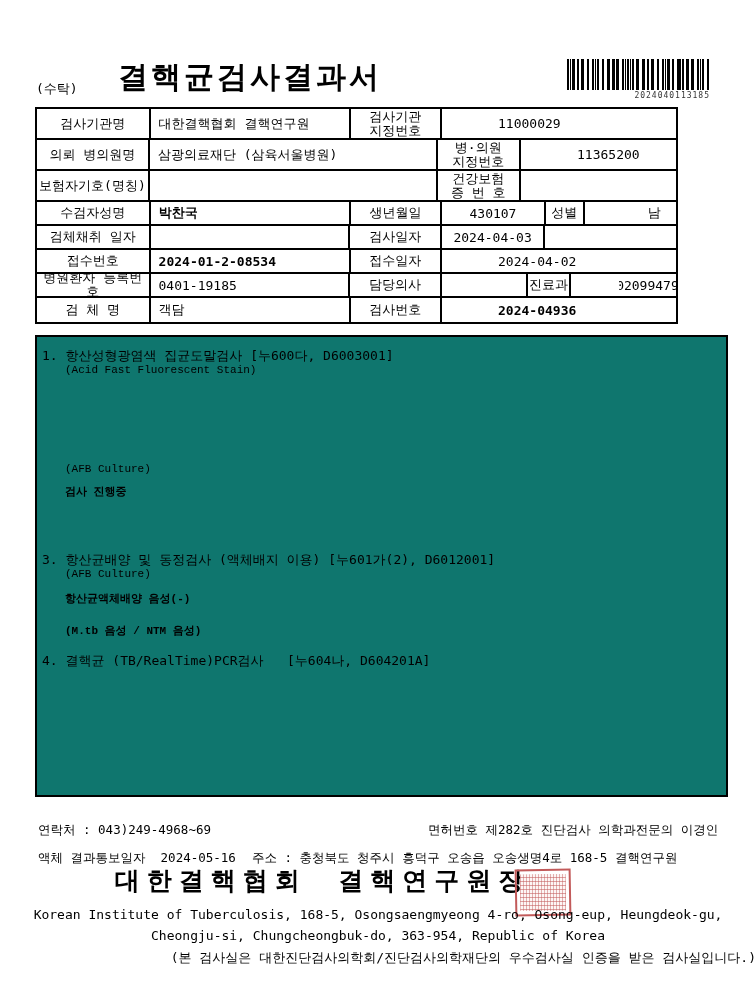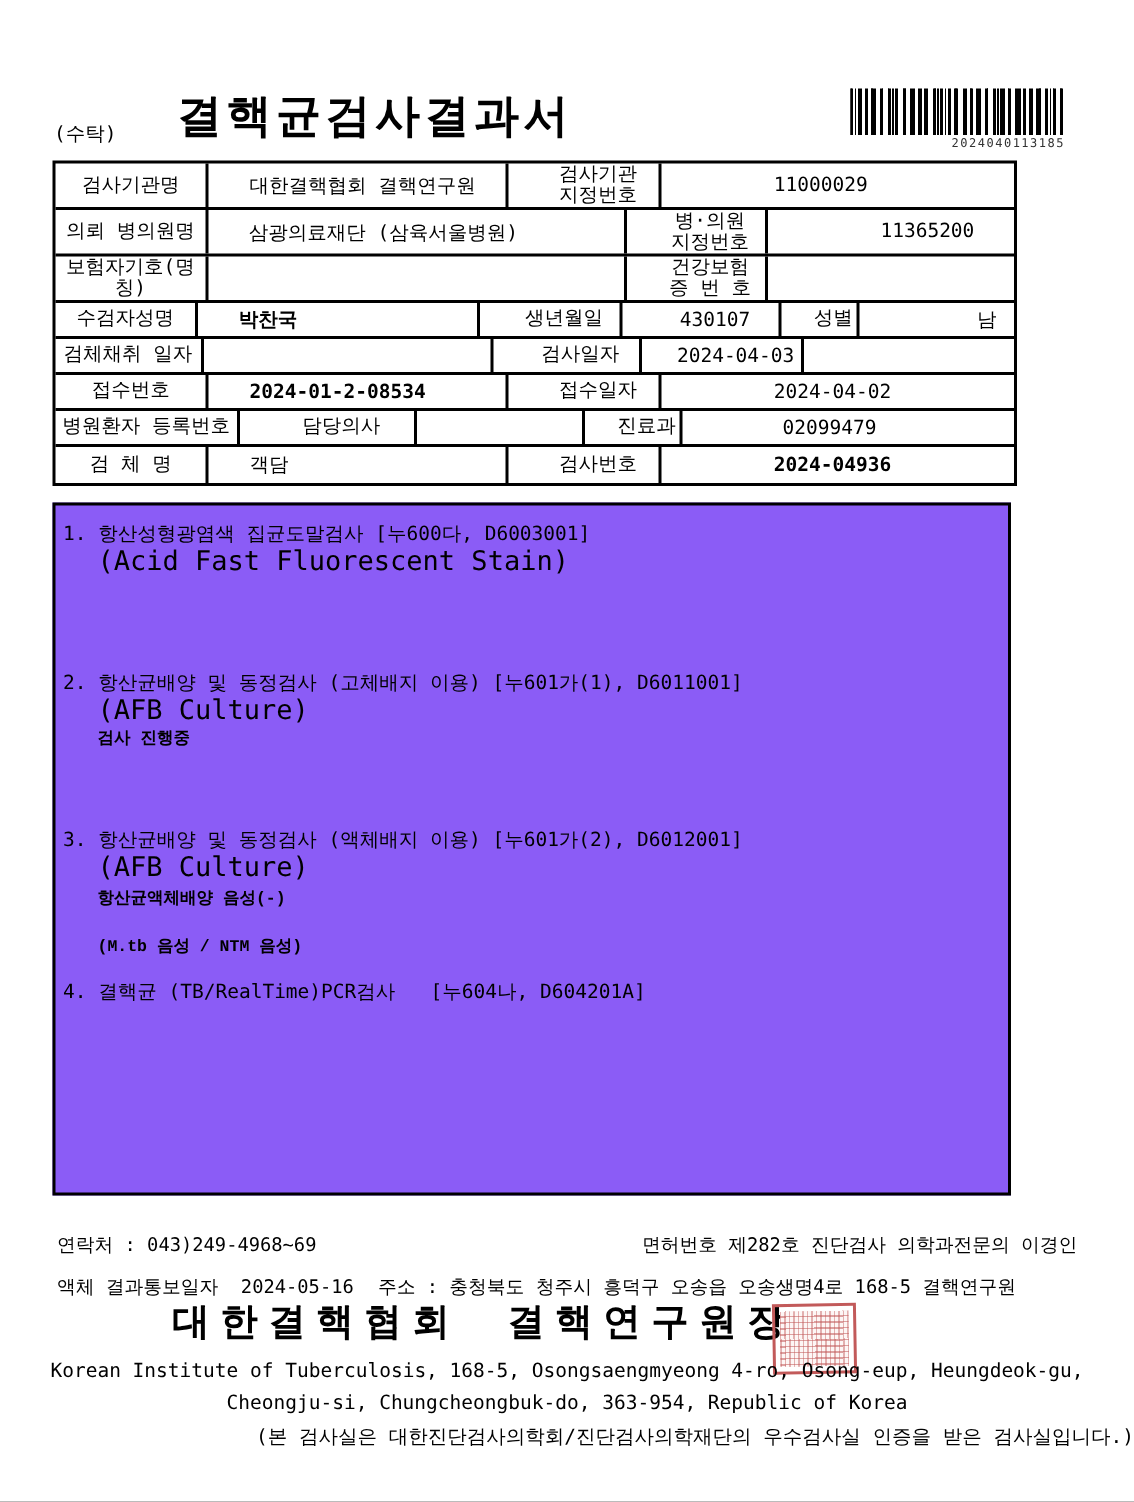--- a/index.html
+++ b/index.html
@@ -22,38 +22,38 @@
       repeating-linear-gradient(90deg,#000 0 2px,transparent 2px 5px),
       repeating-linear-gradient(90deg,#000 0 1px,transparent 1px 7px),
       repeating-linear-gradient(90deg,transparent 0 3px,#000 3px 4px,transparent 4px 11px);
   }
   .barcode-caption {
     position:absolute; left:567px; top:91px; width:143px; text-align:right;
     font-size:8px; letter-spacing:1px; color:#333;
   }
   
   .tbl { position:absolute; left:35px; top:107px; width:643px; border:2px solid #000; background:#fff; }
-  .row { display:flex; border-bottom:2px solid #000;gap:19px; }
+  .row { display:flex; border-bottom:2px solid #000; }
   .row:last-child { border-bottom:none; }
   .row.h33 { height:31px; }
   .row.h25 { height:24px; }
   .cell { border-right:2px solid #000; display:flex; align-items:center; font-size:13px; overflow:hidden; }
   .cell:last-child { border-right:none;margin-left:48px; }
   .lab { justify-content:center; text-align:center; white-space:pre-line; line-height:1.05; }
   .val { padding-left:8px; white-space:pre; }
   .cen { justify-content:center; padding-left:0;text-align:center; }
   .bold { font-weight:bold; }
   .w123{width:123px}.w216{width:216px}.w99{width:99px}.w201{width:201px}
   .w112{width:112px}.w42{width:42px}.w47{width:47px}.w89{width:89px}
   .w93{width:93px}.w46{width:46px}.w62{width:62px}
   .w313{width:313px}.w91{width:91px}.w112b{width:116px}
   
-  .results { position:absolute; left:35px; top:335px; width:639px; height:462px; border:2px solid #000; background:#8b5cf6; }
+  .results { position:absolute; left:35px; top:335px; width:693px; height:462px; border:2px solid #000; background:#0f766e; }
   .ritem { position:absolute; left:5px; font-size:13px; white-space:pre; }
-  .rsub  { position:absolute; left:28px; font-size:18px; white-space:pre; }
+  .rsub  { position:absolute; left:28px; font-size:11px; white-space:pre;font-family:Liberation Mono, monospace; }
   .rres  { position:absolute; left:28px; font-size:11px; font-weight:bold; white-space:pre;font-family:Liberation Mono, monospace; }
   
   .fline { position:absolute; font-size:12.5px; white-space:pre; }
   .org-title {
     position:absolute; left:95px; top:864px; width:455px; text-align:center;
     font-family:"DejaVu Serif","Liberation Serif",serif;
     font-size:25px; font-weight:bold; letter-spacing:7px; white-space:pre;
   }
   .seal {
     position:absolute; left:515px; top:869px; width:56px; height:47px;
@@ -114,38 +114,38 @@
       <div class="cell val w89"></div>
     </div>
     <div class="row h25">
       <div class="cell lab w123">접수번호</div>
       <div class="cell val bold w216">2024-01-2-08534</div>
       <div class="cell lab w99">접수일자</div>
       <div class="cell val w201">2024-04-02</div>
     </div>
     <div class="row h25">
       <div class="cell lab w123">병원환자 등록번호</div>
+      <div class="cell val w216">0401-19185</div>
       <div class="cell lab w99">담당의사</div>
       <div class="cell val w93"></div>
       <div class="cell lab w46">진료과</div>
       <div class="cell val cen w62">02099479</div>
     </div>
     <div class="row h25">
       <div class="cell lab w123">검 체 명</div>
       <div class="cell val w216">객담</div>
       <div class="cell lab w99">검사번호</div>
       <div class="cell val bold w201">2024-04936</div>
     </div>
   </div>
 
   <div class="results">
     <div class="ritem" style="top:10px"><span>1.</span> <span>항산성형광염색 집균도말검사 [누600다, D6003001]</span></div>
     <div class="rsub" style="top:27px">(Acid Fast Fluorescent Stain)</div>
 
-    <div class="ritem" style="top:109px"><span>2.</span> <span>항산균배양 및 동정검사 (고체배지 이용) [누601가(1), D6011001]</span></div>
     <div class="rsub" style="top:126px">(AFB Culture)</div>
     <div class="rres" style="top:147px">검사 진행중</div>
 
     <div class="ritem" style="top:214px"><span>3.</span> <span>항산균배양 및 동정검사 (액체배지 이용) [누601가(2), D6012001]</span></div>
     <div class="rsub" style="top:231px">(AFB Culture)</div>
     <div class="rres" style="top:254px">항산균액체배양 음성(-)</div>
     <div class="rres" style="top:286px">(M.tb 음성 / NTM 음성)</div>
 
     <div class="ritem" style="top:315px"><span>4.</span> <span>결핵균 (TB/RealTime)PCR검사   [누604나, D604201A]</span></div>
   </div>

